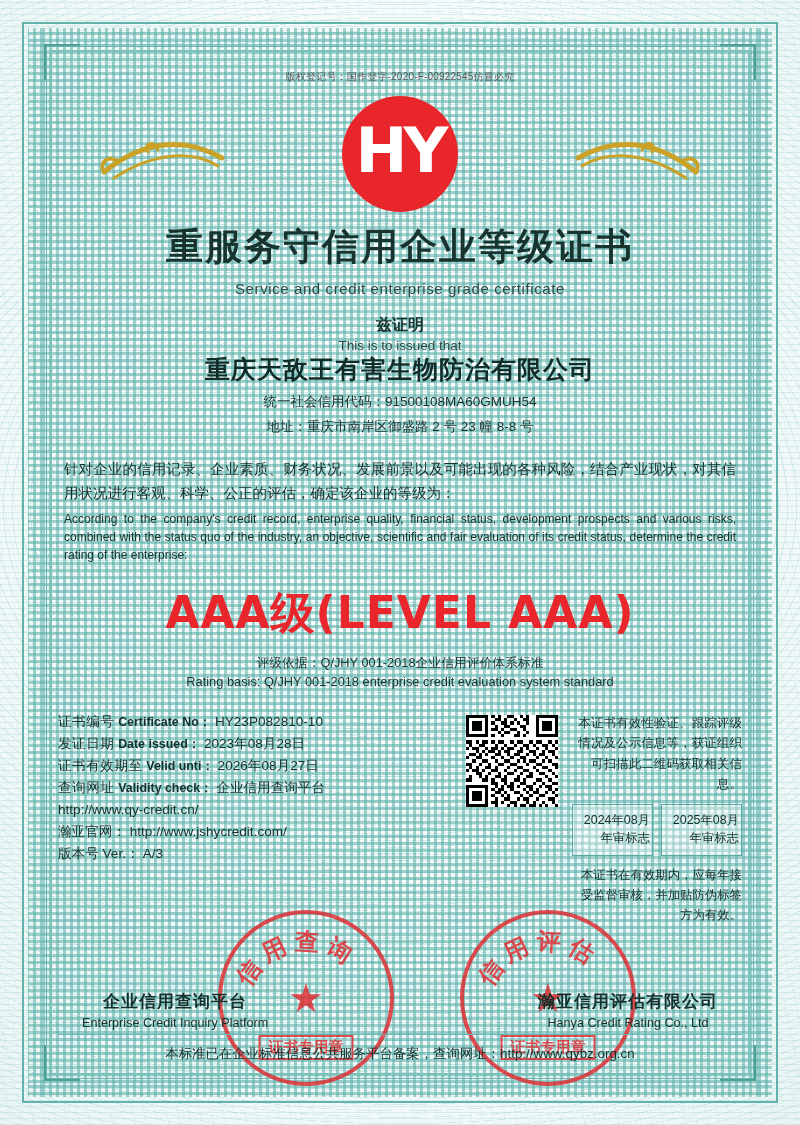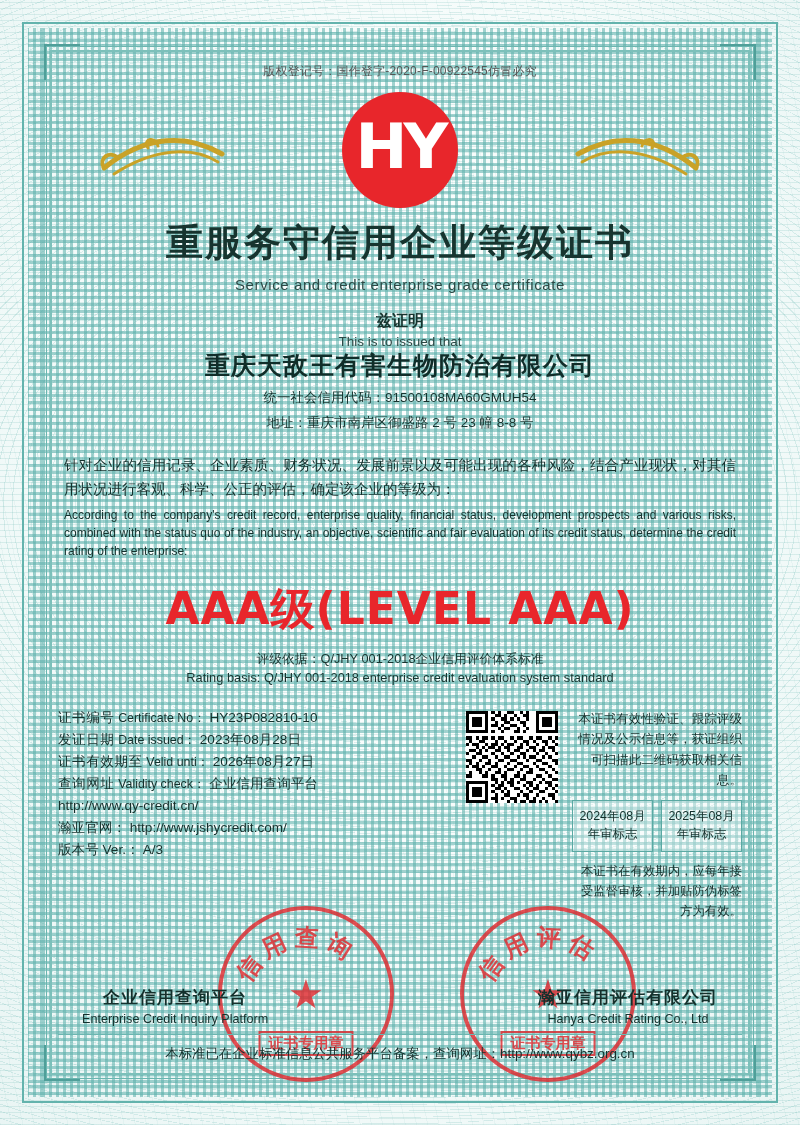--- a/index.html
+++ b/index.html
@@ -56,22 +56,22 @@
     position:absolute;left:50px;top:50px;right:50px;bottom:50px;
     border:2px solid #7cc0ba;
     box-sizing:border-box;
   }
   .content{
     position:absolute;left:58px;top:58px;right:58px;bottom:58px;
     box-sizing:border-box;
     text-align:center;
   }
   .copyright{
-    margin-top:5px;
-    font-size:12px;
+    margin-top:12px;
+    font-size:10px;
     color:#555;
     letter-spacing:.2px;
   }
   
   .emblem-wrap{
     position:relative;
     height:118px;
     margin-top:6px;
   }
   .emblem{
@@ -183,21 +183,21 @@
   }
   .left-col{
     width:398px;
     flex:0 0 398px;
     font-size:13.6px;
     color:#14302c;
     line-height:1.62;
   }
   .left-col .row{white-space:nowrap;}
   .lbl-cn{letter-spacing:.5px;}
-  .lbl-en{font-size:12.4px;}
+  .lbl-en{font-size:12.4px;font-weight:bold;}
   .val{font-weight:normal;}
   .qr-col{
     flex:0 0 96px;
     padding-top:4px;
   }
   .qr{
     width:92px;height:92px;
     background:#fff;
     display:block;
   }
@@ -205,21 +205,21 @@
     flex:1;
     padding-top:2px;
     font-size:12.6px;
     color:#14302c;
     line-height:1.62;
     text-align:right;
   }
   .seal-boxes{
     display:flex;gap:8px;
     margin-top:10px;
-    text-align:center;
+    text-align:right;
   }
   .seal-box{
     flex:1;
     border:1px solid #5aa9a3;
     padding:7px 2px;
     font-size:12.4px;
     line-height:1.45;
     color:#14302c;
     background:rgba(255,255,255,.35);
   }

